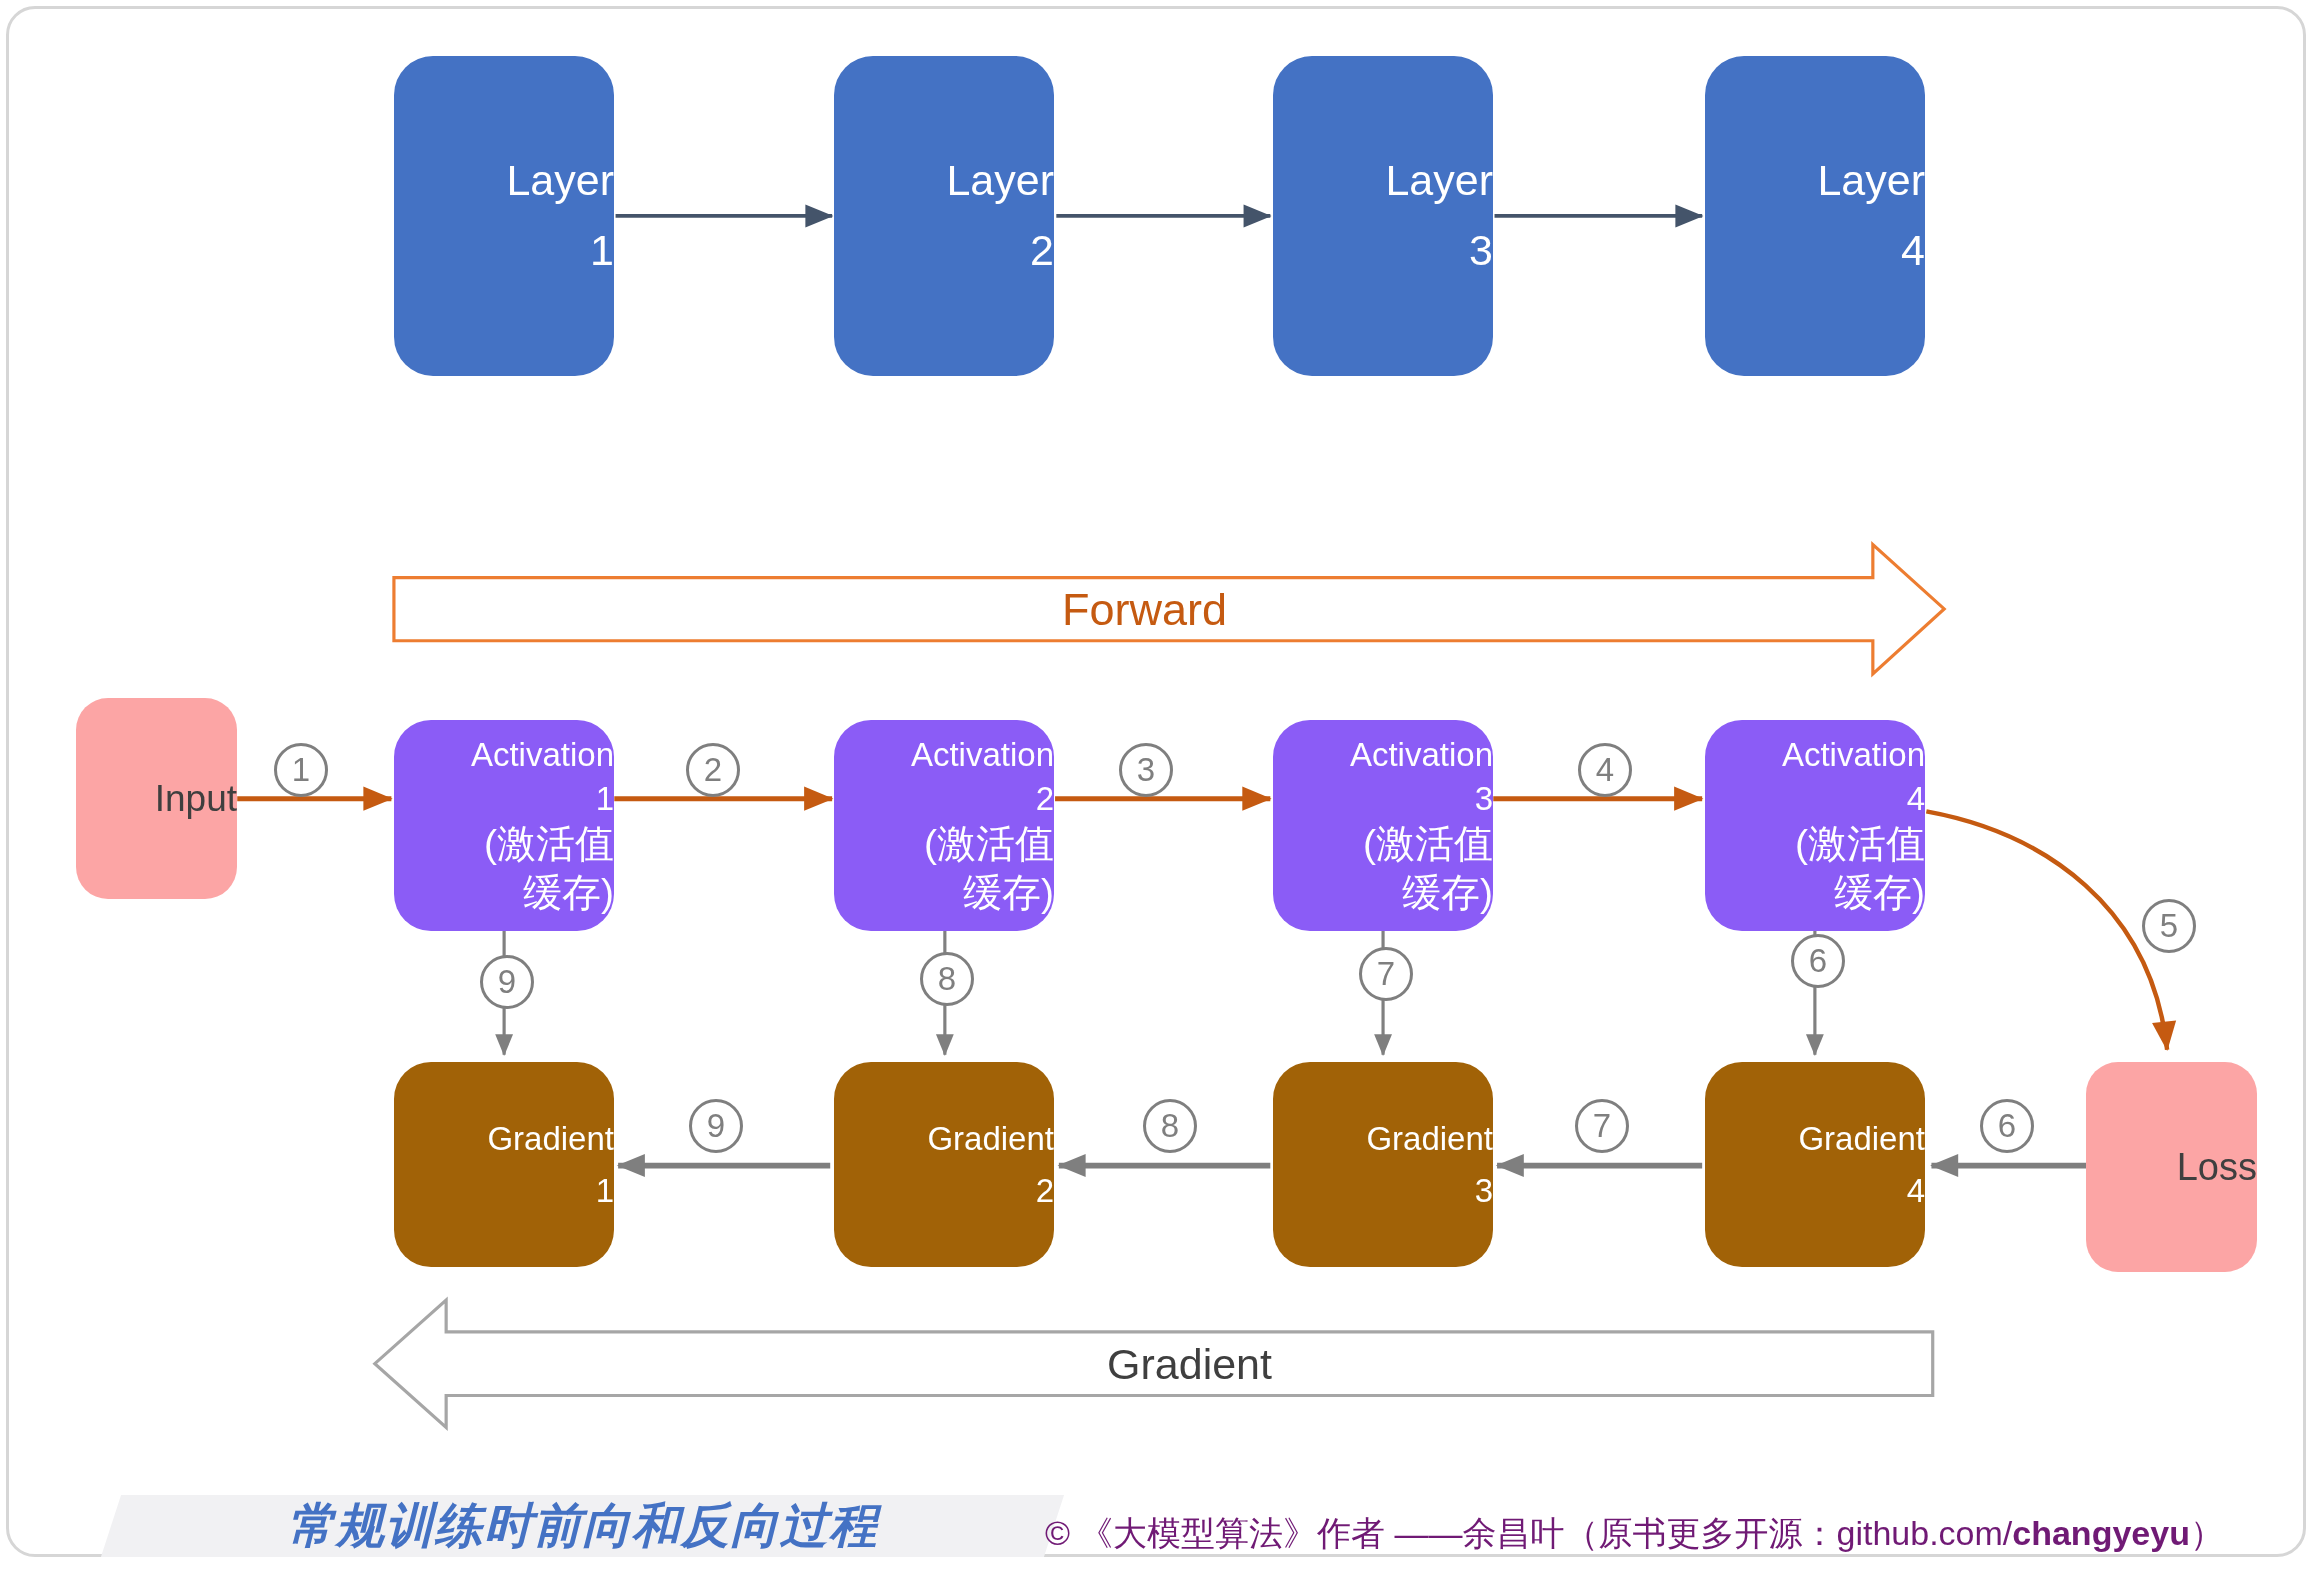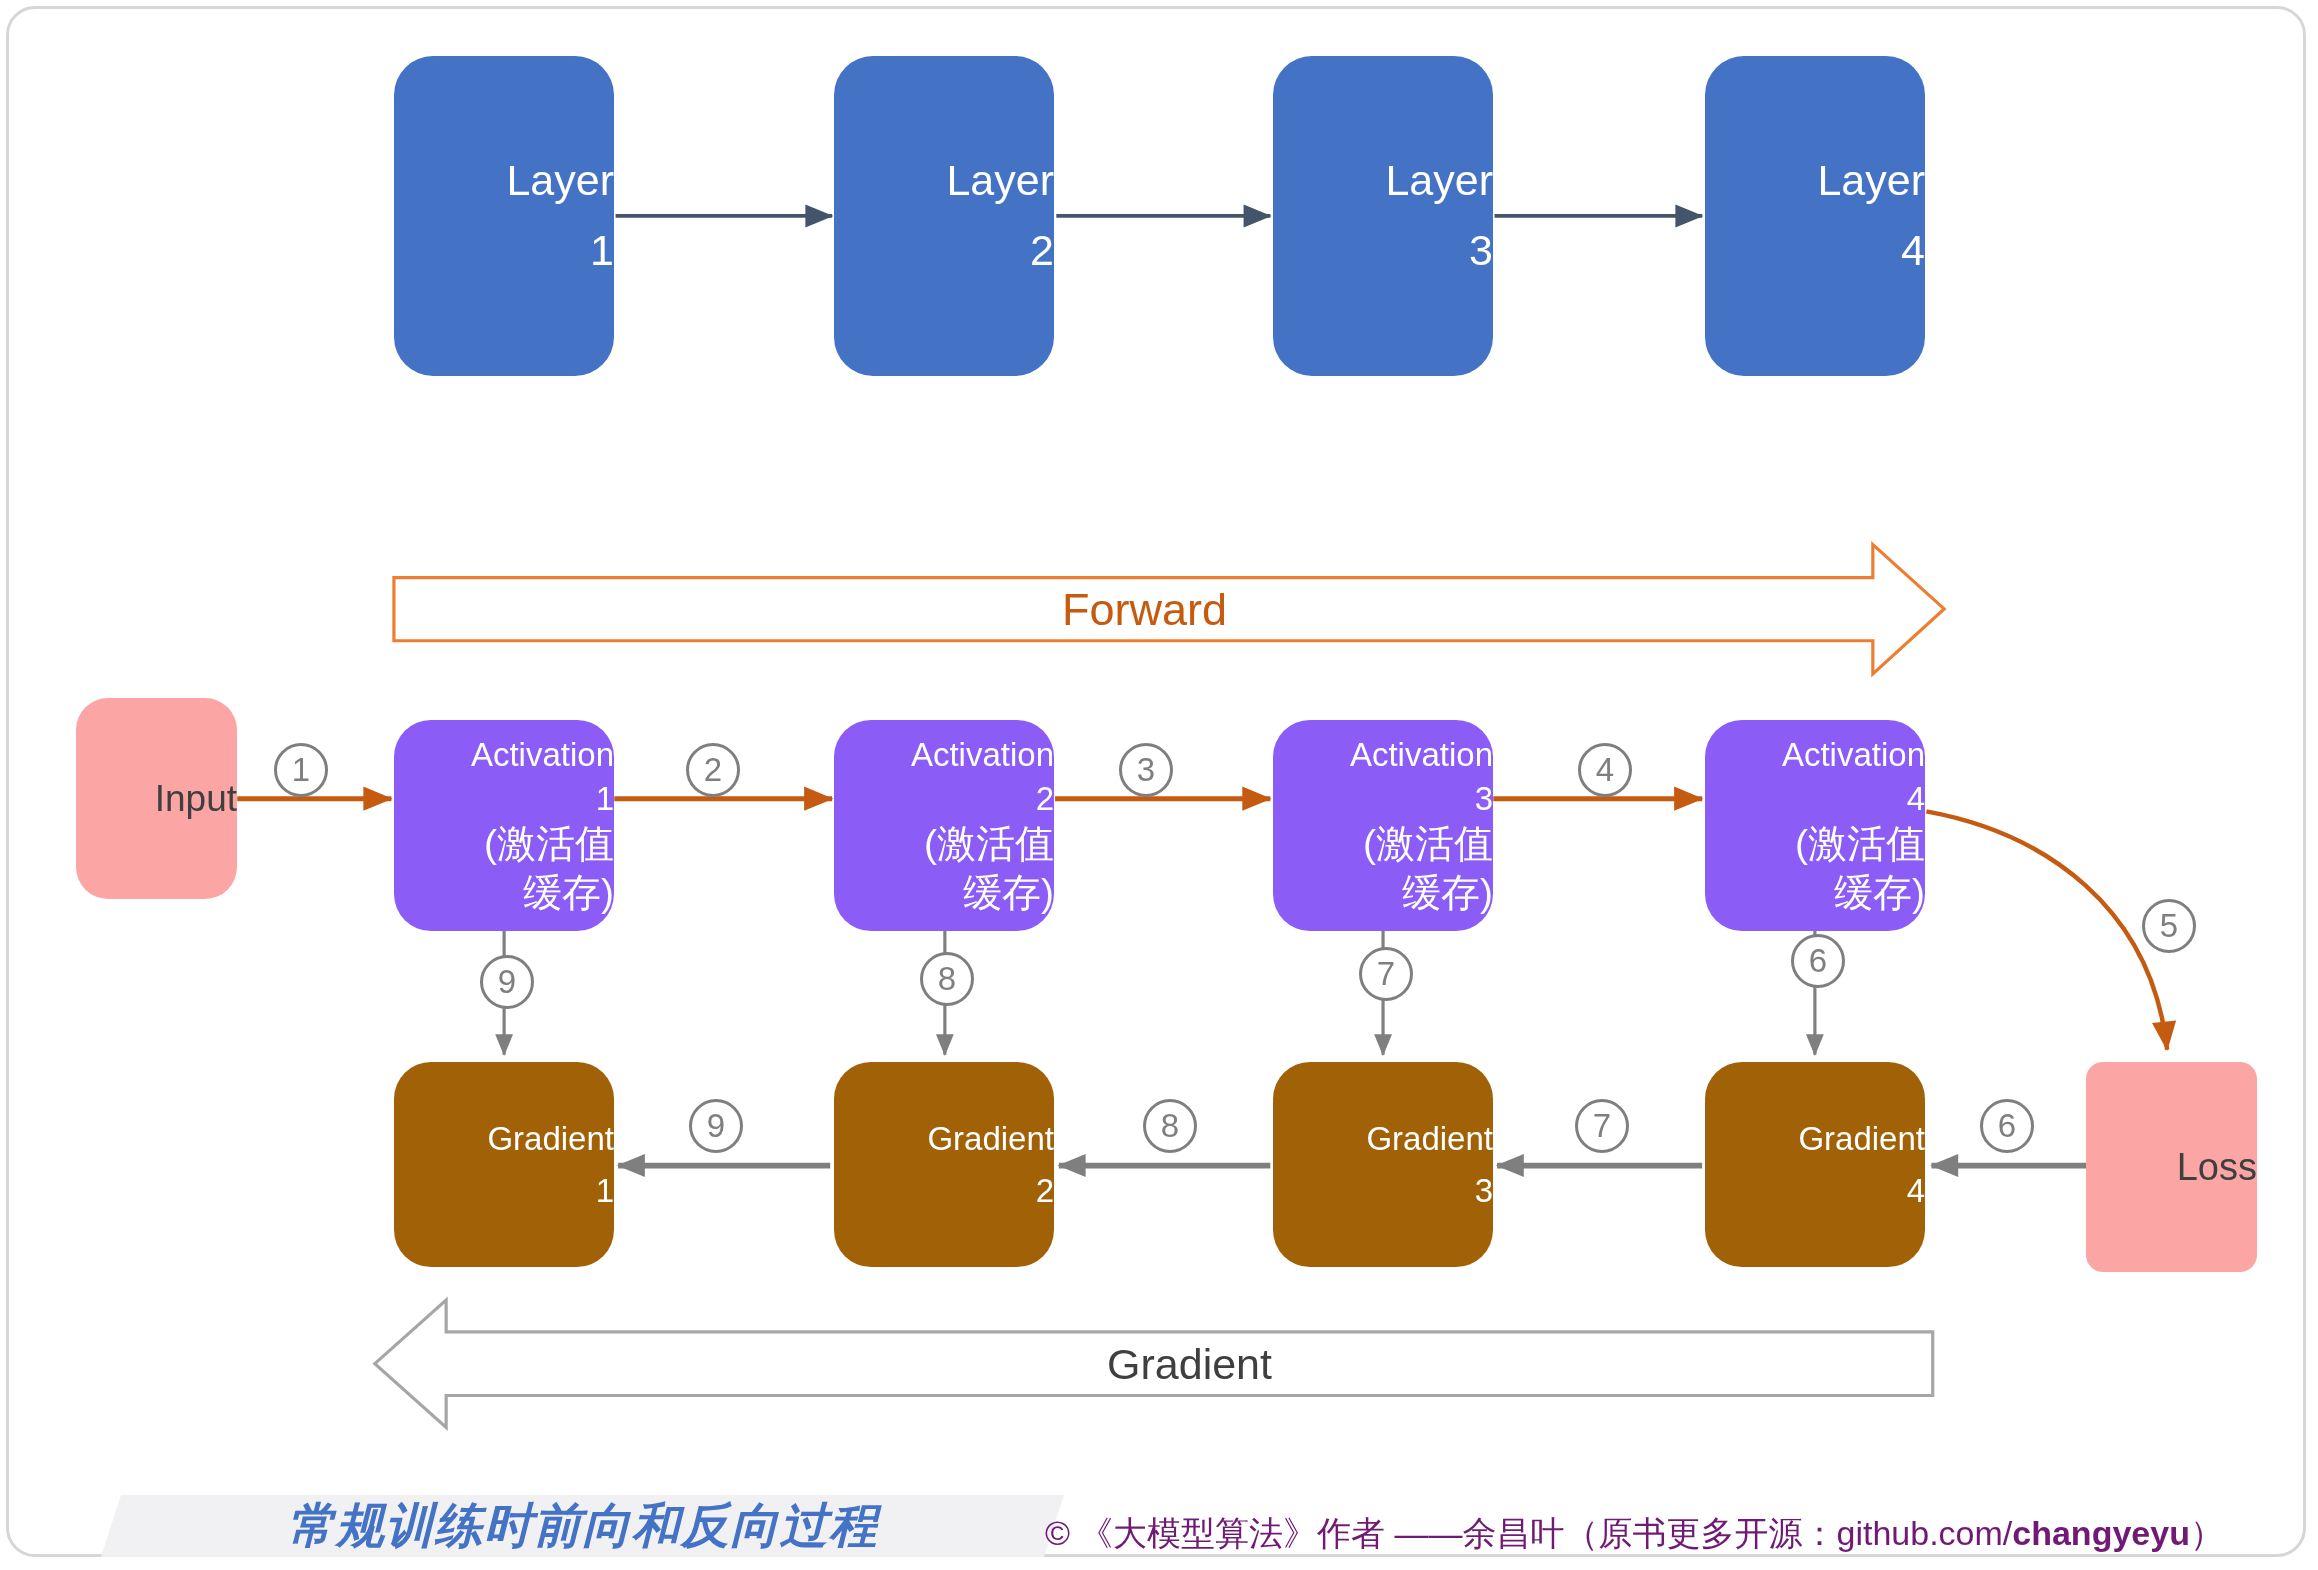--- a/index.html
+++ b/index.html
@@ -8,21 +8,21 @@
   .card{position:absolute;left:6.4px;top:6.4px;width:2300px;height:1551px;border:3.2px solid #D6D6D6;border-radius:29px;background:#ffffff;box-sizing:border-box;}
   .wires{position:absolute;left:0;top:0;width:2319px;height:1570px;z-index:1;}
   .box{position:absolute;display:flex;flex-direction:column;align-items:flex-end;justify-content:center;text-align:center;box-sizing:border-box;z-index:2;}
   .layer-box{width:220px;height:320px;top:56px;background:#4472C4;border-radius:39px;color:#ffffff;font-size:43px;line-height:1.62;}
   .act-box{width:220px;height:211px;top:720px;background:#8b5cf6;border-radius:37px;color:#ffffff;}
   .act-box .en{font-size:33px;line-height:1.32;}
   .act-box .cn{font-size:39px;line-height:1.25;}
   .grad-box{width:220px;height:205px;top:1062px;background:#a16207;border-radius:37px;color:#ffffff;font-size:33px;line-height:1.55;}
   .io-box{background:#fca5a5;border-radius:32px;color:#3F3F3F;}
   .input-box{left:76px;top:698px;width:161px;height:201px;font-size:37px;}
-  .loss-box{left:2086px;top:1062px;width:171px;height:210px;font-size:38px;border-radius:17px;}
+  .loss-box{left:2086px;top:1062px;width:171px;height:210px;font-size:38px;}
   .num{position:absolute;width:48px;height:48px;border:3.2px solid #7F7F7F;border-radius:50%;display:flex;align-items:center;justify-content:center;color:#7F7F7F;font-size:33px;z-index:3;background:transparent;}
   .num.onwire{background:#ffffff;}
   .banner-label{position:absolute;display:flex;align-items:center;justify-content:center;z-index:4;}
   .fwd-label{left:394px;top:578px;width:1479px;height:63px;color:#C55A11;font-size:45px;padding-left:11px;}
   .bwd-label{left:446px;top:1332px;width:1487px;height:64px;color:#3F3F3F;font-size:43px;}
   .caption-band{position:absolute;left:111px;top:1495px;width:943px;height:62px;background:#F1F1F3;transform:skewX(-18deg);z-index:2;}
   .caption-text{position:absolute;left:111px;top:1495px;width:943px;height:62px;display:flex;align-items:center;justify-content:center;z-index:3;color:#4472C4;font-family:"DejaVu Serif","Liberation Serif",serif;font-style:italic;font-weight:bold;font-size:48px;letter-spacing:1.3px;}
   .credit{position:absolute;left:1045px;top:1511px;width:1242px;z-index:3;color:#701a75;font-size:34px;white-space:nowrap;}
   .credit .sym{margin-right:9px;}
   .credit .bold{font-weight:bold;}

